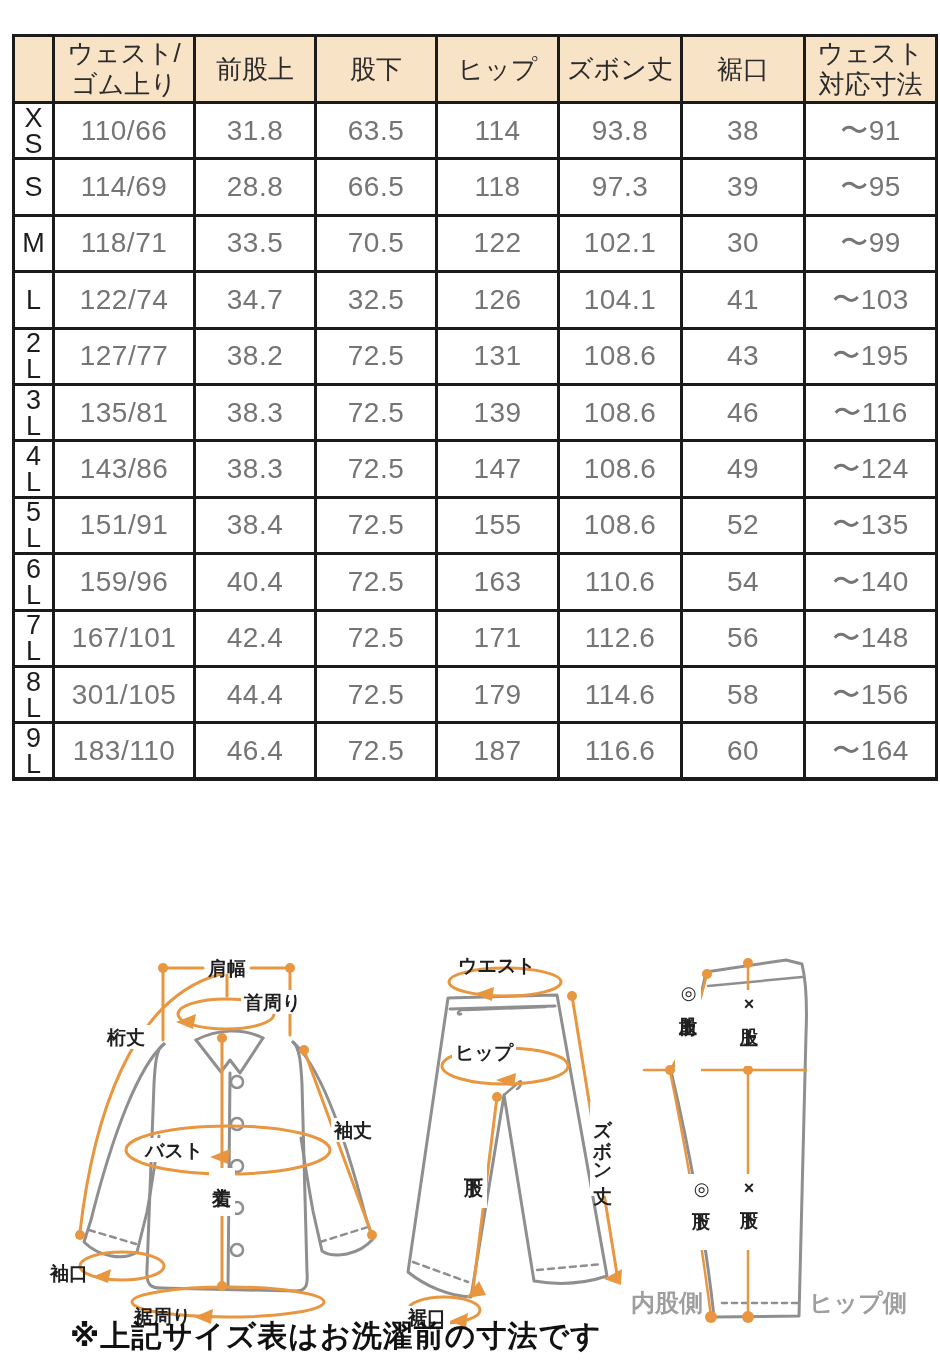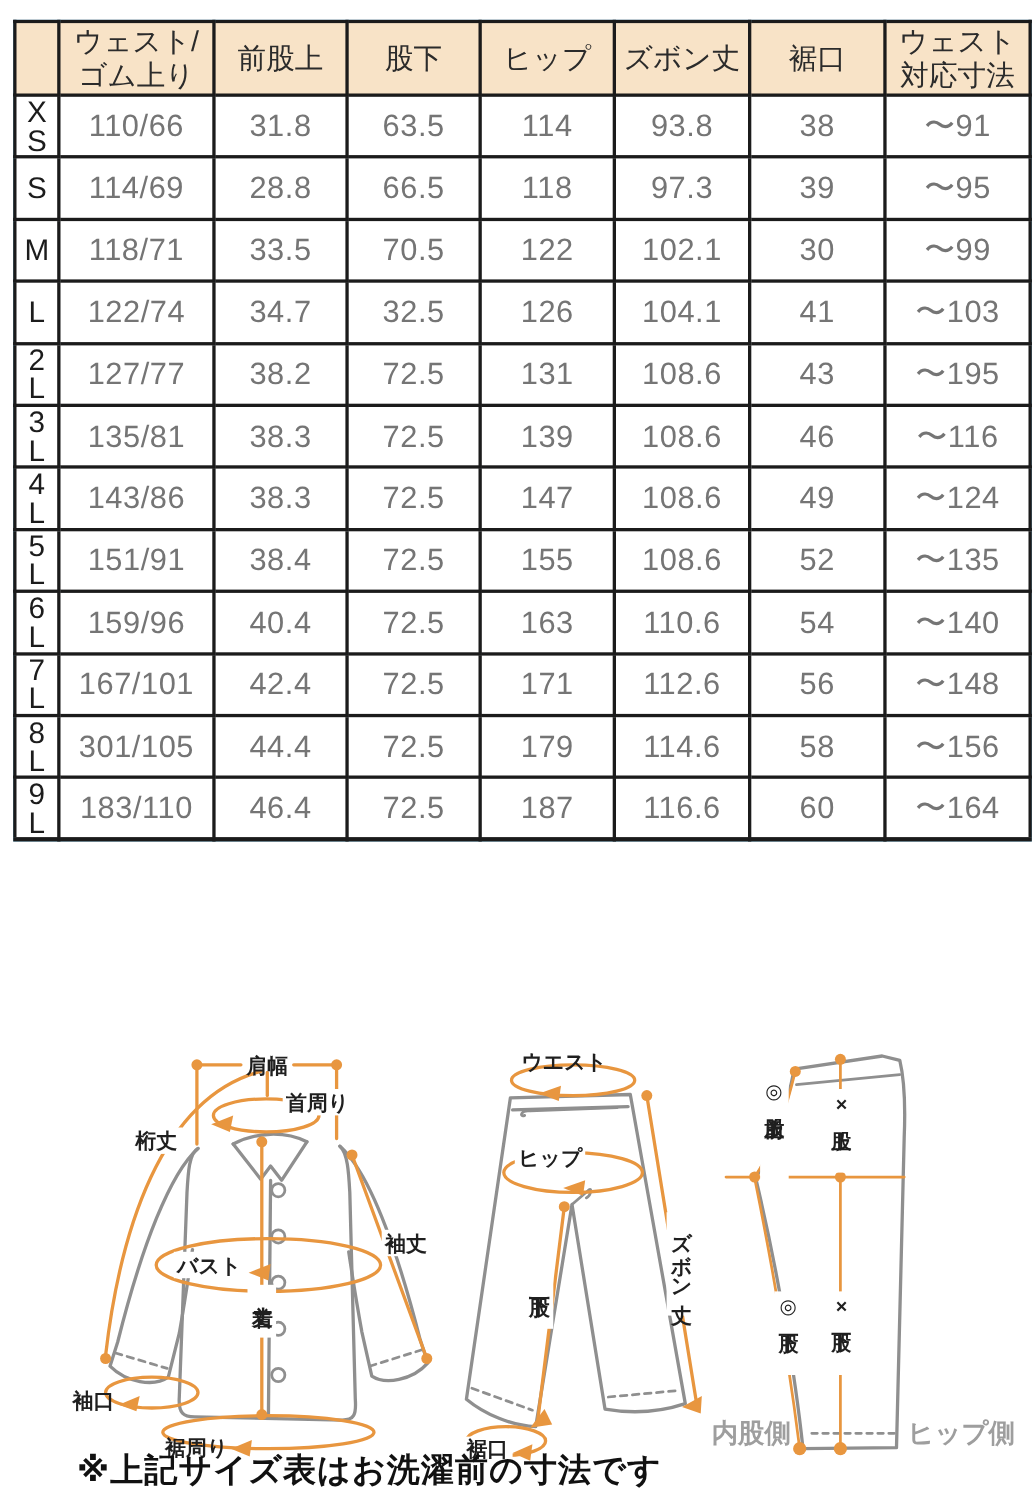--- a/index.html
+++ b/index.html
@@ -1,27 +1,27 @@
 <!DOCTYPE html>
 <html><head>
 <meta charset="utf-8">
 <style>
   html,body{margin:0;padding:0;background:#fff;}
   .sheet{position:relative;width:940px;height:1360px;background:#fff;overflow:hidden;
          font-family:"Liberation Sans","DejaVu Sans",sans-serif;}
-  table.size{position:absolute;left:12px;top:18px;width:923px;border-collapse:collapse;
-             table-layout:fixed;background:#7dd3fc;border:3px solid #1b1b1b;border-bottom-width:4px;}
+  table.size{position:absolute;left:12px;top:34px;width:923px;border-collapse:collapse;
+             table-layout:fixed;background:#4c1d95;border:3px solid #1b1b1b;border-bottom-width:4px;}
   table.size th,table.size td{border:3px solid #1b1b1b;text-align:center;vertical-align:middle;padding:0;}
   table.size thead th{background:#F8E3C7;color:#2b2b2b;font-size:26px;font-weight:400;
                       height:64px;line-height:31px;white-space:pre-line;}
   table.size tbody tr{height:56.4px;}
   table.size tbody th{font-size:27px;font-weight:400;color:#1c1c1c;line-height:26px;
                       white-space:pre-line;background:#fff;}
   table.size tbody td{font-size:28px;color:#757575;background:#fff;letter-spacing:0.5px;}
-  .diagram-wrap{position:absolute;left:16px;top:930px;width:872px;height:430px;}
+  .diagram-wrap{position:absolute;left:0;top:930px;width:872px;height:430px;}
   .note{position:absolute;left:70px;top:1316px;font-size:30px;font-weight:bold;color:#111;
         letter-spacing:1px;}
   svg text{font-family:"Liberation Sans","DejaVu Sans",sans-serif;}
   .lbl{font-size:19px;font-weight:bold;fill:#1f1f1f;}
   .lbl-sm{font-size:18px;font-weight:bold;fill:#1f1f1f;}
   .lbl-side{font-size:24px;font-weight:bold;fill:#9E9E9E;}
   .vert{writing-mode:vertical-rl;text-orientation:upright;}
 </style>
 </head>
 <body>

